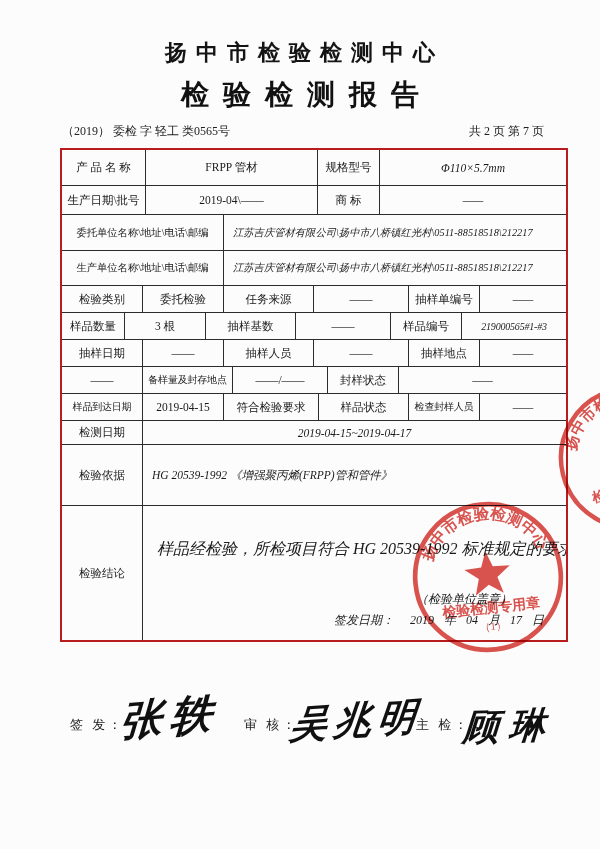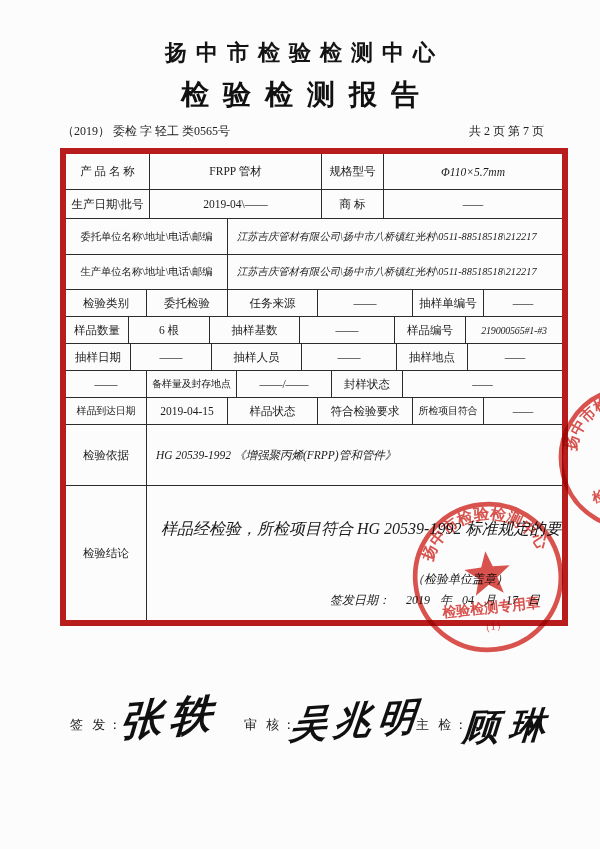--- a/index.html
+++ b/index.html
@@ -21,21 +21,21 @@
     letter-spacing:14px; text-indent:14px; color:#111;
   }
   .ref-row {
     position:absolute; top:123px; left:62px; right:56px;
     display:flex; justify-content:space-between;
     font-size:12px; color:#222;
   }
   
   .form-table {
     position:absolute; left:60px; top:148px; width:508px;
-    border:6px solid #b91c1c; box-sizing:border-box;
+    border:2px solid #b91c1c; box-sizing:border-box;
     background:transparent;
   }
   .row { display:flex; }
   .cell {
     box-sizing:border-box;
     border-right:1px solid #2c2c2c; border-bottom:1px solid #2c2c2c;
     display:flex; align-items:center; justify-content:center;
     font-size:11.5px; text-align:center; color:#1b1b1b;
     overflow:hidden; white-space:nowrap;
   }
@@ -102,53 +102,57 @@
     <div class="cell" style="width:81px">检验类别</div>
     <div class="cell" style="width:81px">委托检验</div>
     <div class="cell" style="width:90px">任务来源</div>
     <div class="cell" style="width:95px">——</div>
     <div class="cell" style="width:71px">抽样单编号</div>
     <div class="cell">——</div>
   </div>
 
   <div class="row" style="height:27px">
     <div class="cell" style="width:63px">样品数量</div>
-    <div class="cell" style="width:81px">6 根</div>
+    <div class="cell" style="width:81px">3 根</div>
     <div class="cell" style="width:90px">抽样基数</div>
     <div class="cell" style="width:95px">——</div>
     <div class="cell" style="width:71px">样品编号</div>
     <div class="cell tiny">219000565#1-#3</div>
   </div>
 
   <div class="row" style="height:27px">
-    <div class="cell" style="width:65px">抽样日期</div>
+    <div class="cell" style="width:81px">抽样日期</div>
     <div class="cell" style="width:81px">——</div>
     <div class="cell" style="width:90px">抽样人员</div>
     <div class="cell" style="width:95px">——</div>
     <div class="cell" style="width:71px">抽样地点</div>
     <div class="cell">——</div>
   </div>
 
   <div class="row" style="height:27px">
     <div class="cell" style="width:81px">——</div>
     <div class="cell tiny" style="width:90px">备样量及封存地点</div>
     <div class="cell" style="width:95px">——/——</div>
     <div class="cell" style="width:71px">封样状态</div>
     <div class="cell">——</div>
   </div>
 
   <div class="row" style="height:27px">
     <div class="cell tiny" style="width:81px">样品到达日期</div>
     <div class="cell" style="width:81px">2019-04-15</div>
+    <div class="cell" style="width:95px">符合检验要求</div>
     <div class="cell" style="width:90px">样品状态</div>
-    <div class="cell" style="width:95px">符合检验要求</div>
-    <div class="cell tiny" style="width:71px">所检项目符合</div>
-    <div class="cell">——</div>
-  </div>
-
+    <div class="cell tiny" style="width:71px">检查封样人员</div>
+    <div class="cell">——</div>
+  </div>
+
+  <div class="row" style="height:24px">
+    <div class="cell" style="width:81px">检测日期</div>
+    <div class="cell">2019-04-15~2019-04-17</div>
+  </div>
 
   <div class="row" style="height:61px">
     <div class="cell" style="width:81px">检验依据</div>
     <div class="cell left">HG 20539-1992 《增强聚丙烯(FRPP)管和管件》</div>
   </div>
 
   <div class="row" style="height:134px">
     <div class="cell" style="width:81px">检验结论</div>
     <div class="cell block">
       <div class="concl-text">样品经检验，所检项目符合 HG 20539-1992 标准规定的要求</div>

